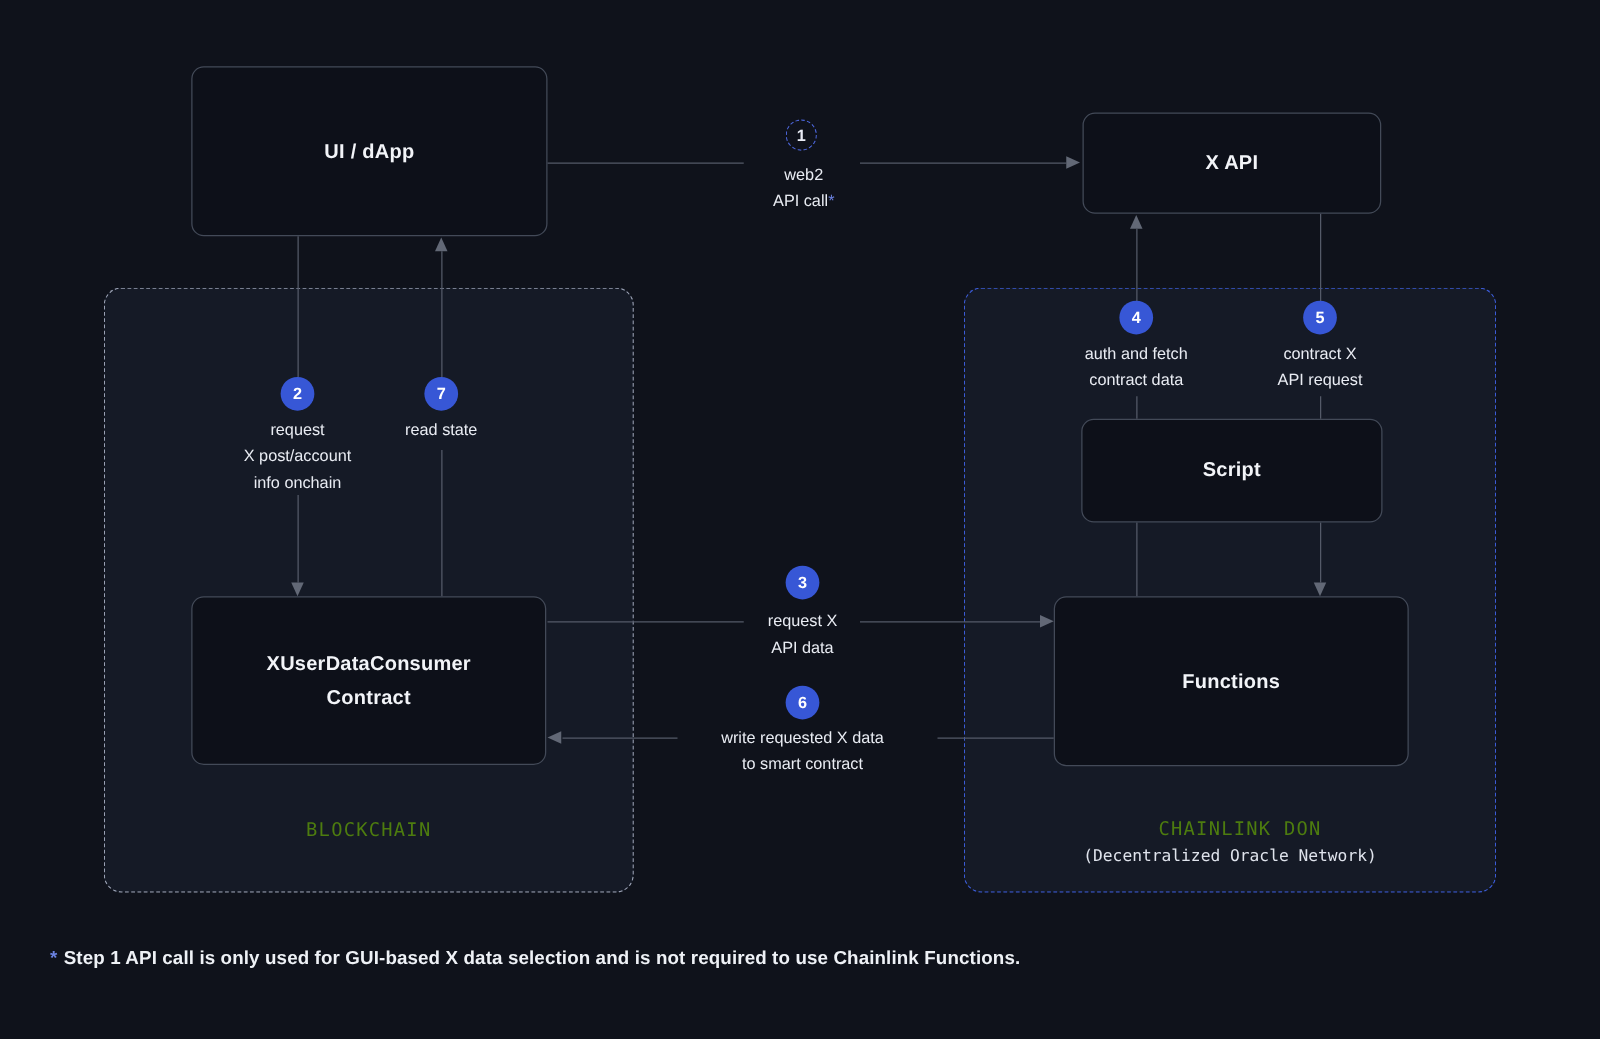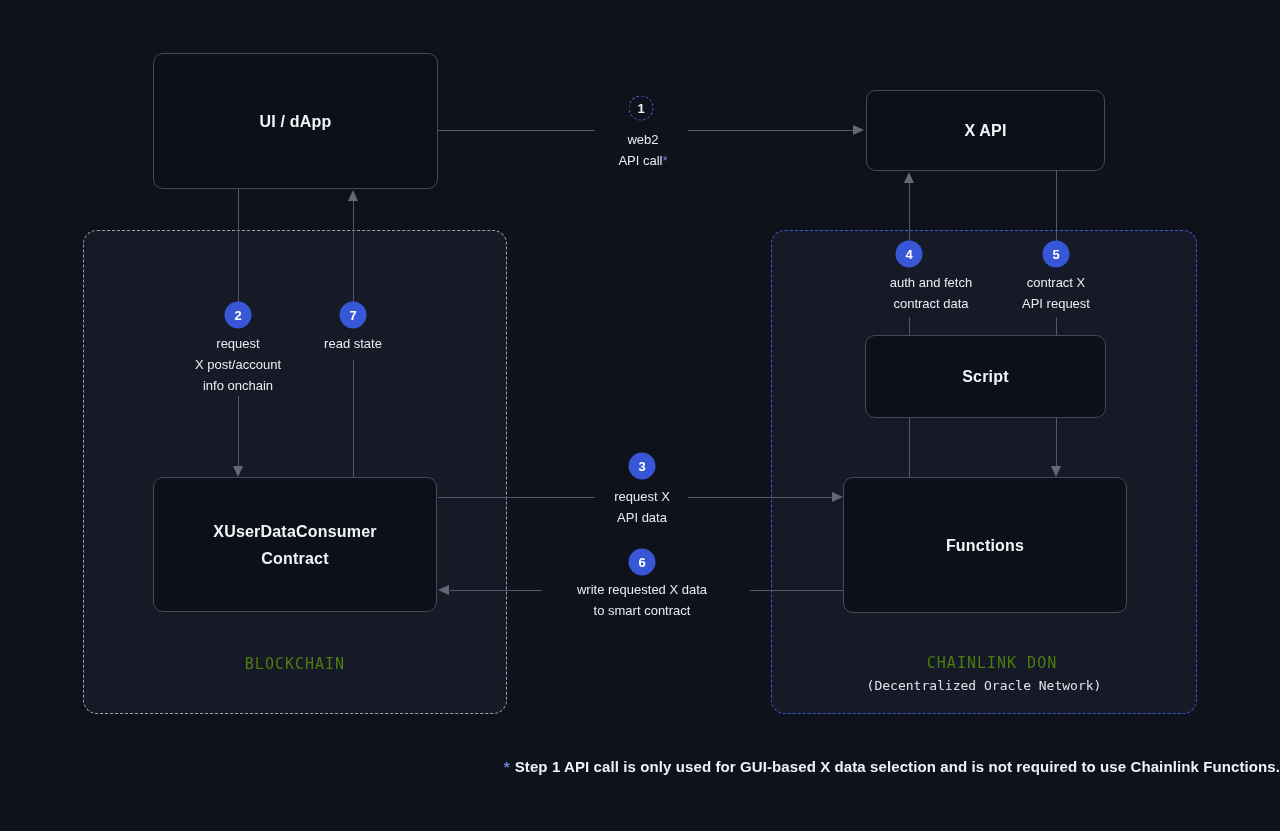--- a/index.html
+++ b/index.html
@@ -96,21 +96,21 @@
     color: #e9ecf3;
     white-space: nowrap;
   }
   .accent { color: #6b82e0; }
   
   .footnote {
     position: absolute;
     left: 16px;
     right: 0;
     top: 758px;
-    text-align: right;
+    text-align: left;
     font-weight: bold;
     font-size: 15px;
     color: #eef1f6;
     letter-spacing: 0.1px;
     margin-left: 24px;
   }
   .footnote .accent { margin-right: 2px; }
   .footnote .fn-text { margin-left: 3px; }
 </style>
 </head>
@@ -210,21 +210,21 @@
     <div>request</div>
     <div>X post/account</div>
     <div>info onchain</div>
   </div>
 
   <div class="step-text" style="left:642px; top:486px;">
     <div>request X</div>
     <div>API data</div>
   </div>
 
-  <div class="step-text" style="left:931px; top:272px;">
+  <div class="step-text" style="left:909px; top:272px;">
     <div>auth and fetch</div>
     <div>contract data</div>
   </div>
 
   <div class="step-text" style="left:1056px; top:272px;">
     <div>contract X</div>
     <div>API request</div>
   </div>
 
   <div class="step-text" style="left:642px; top:579px;">

